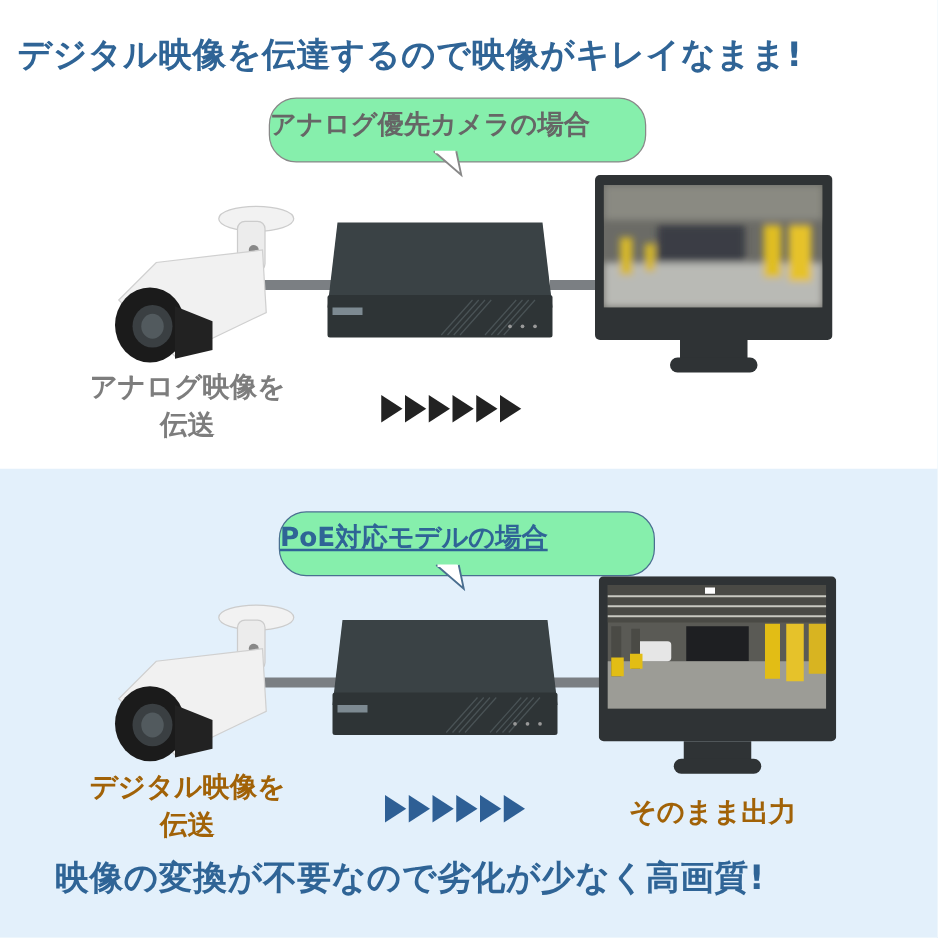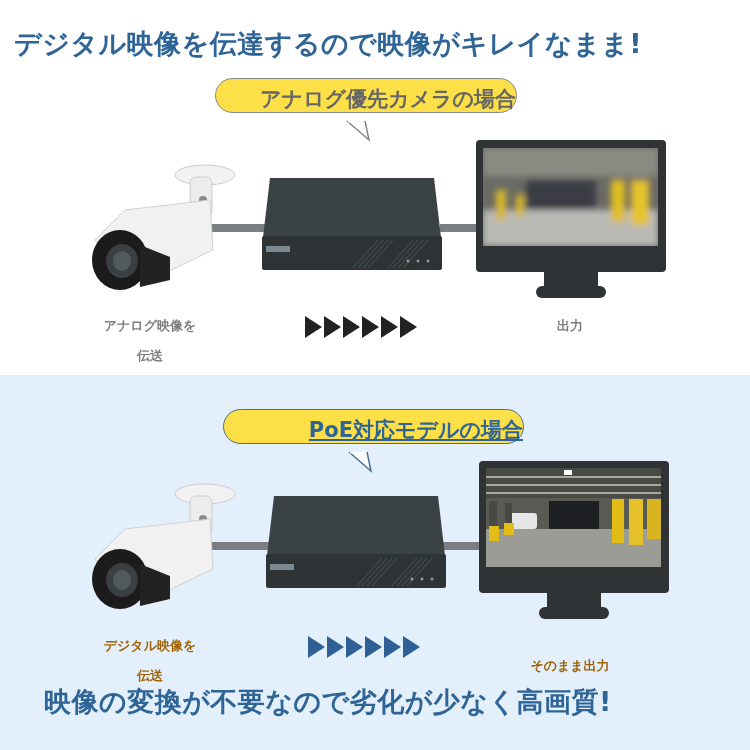--- a/index.html
+++ b/index.html
@@ -2,25 +2,25 @@
 <html><head>
 <meta charset="utf-8">
 <style>
   * { margin:0; padding:0; box-sizing:border-box; }
   body { width:750px; height:750px; overflow:hidden; background:#ffffff; font-family:"DejaVu Sans", sans-serif; position:relative; }
   .top { position:absolute; left:0; top:0; width:750px; height:375px; background:#ffffff; }
   .bottom { position:absolute; left:0; top:375px; width:750px; height:375px; background:#e3f0fb; }
   .headline { position:absolute; left:0; width:656px; text-align:center; font-weight:bold; color:#2f6496; letter-spacing:0.5px; }
   .h-top { top:26px; font-size:27px; }
   .h-bottom { top:684px; font-size:27px;text-align:center; }
-  .bubble { position:absolute; height:35px; border:1.5px solid #888; border-radius:22px; background:#fde047; text-align:right; line-height:41px; font-size:21px; font-weight:bold; }
+  .bubble { position:absolute; height:52px; border:1.5px solid #888; border-radius:22px; background:#86efac; text-align:left; line-height:41px; font-size:21px; font-weight:bold; }
   .bubble.b1 { left:215px; top:78px; width:302px; color:#666; }
   .bubble.b2 { left:223px; top:409px; width:301px; color:#2f6496; border-color:#4a6f90;text-decoration:underline; }
   .cable { position:absolute; height:8px; background:#7b7f83; }
-  .label { position:absolute; text-align:center; font-size:13px; font-weight:bold; line-height:30px;margin-top:15px; }
+  .label { position:absolute; text-align:center; font-size:22px; font-weight:bold; line-height:30px; }
   .gray { color:#7d7d7d; }
   .blue { color:#a16207; }
   .arrows { position:absolute; display:flex; gap:2px; }
   .arrows span { display:block; width:0; height:0; border-top:11px solid transparent; border-bottom:11px solid transparent; border-left:17px solid #222; }
   .arrows.blue-arr span { border-left-color:#2e5f95; }
   .dvr { position:absolute; }
   .monitor { position:absolute; }
 </style>
 </head>
 <body>
@@ -101,21 +101,20 @@
 </div>
 <div class="arrows" style="left:305px;top:316px;">
   <span></span>
   <span></span>
   <span></span>
   <span></span>
   <span></span>
   <span></span>
 </div>
 <div class="label gray" style="left:470px;top:296px;width:200px;">
-  <div>出力</div>
 </div>
 
 <div class="bubble b2">PoE対応モデルの場合</div>
 <svg style="position:absolute;left:347px;top:451px;" width="30" height="22">
   <path d="M2 1 L24 20 L20 1" fill="#fff" stroke="#4a6f90" stroke-width="1.5"></path>
   <line x1="3" y1="1.5" x2="19" y2="1.5" stroke="#fff" stroke-width="2"></line>
 </svg>
 
 <div class="cable" style="left:200px;top:542px;width:70px;"></div>
 <div class="cable" style="left:440px;top:542px;width:45px;"></div>

